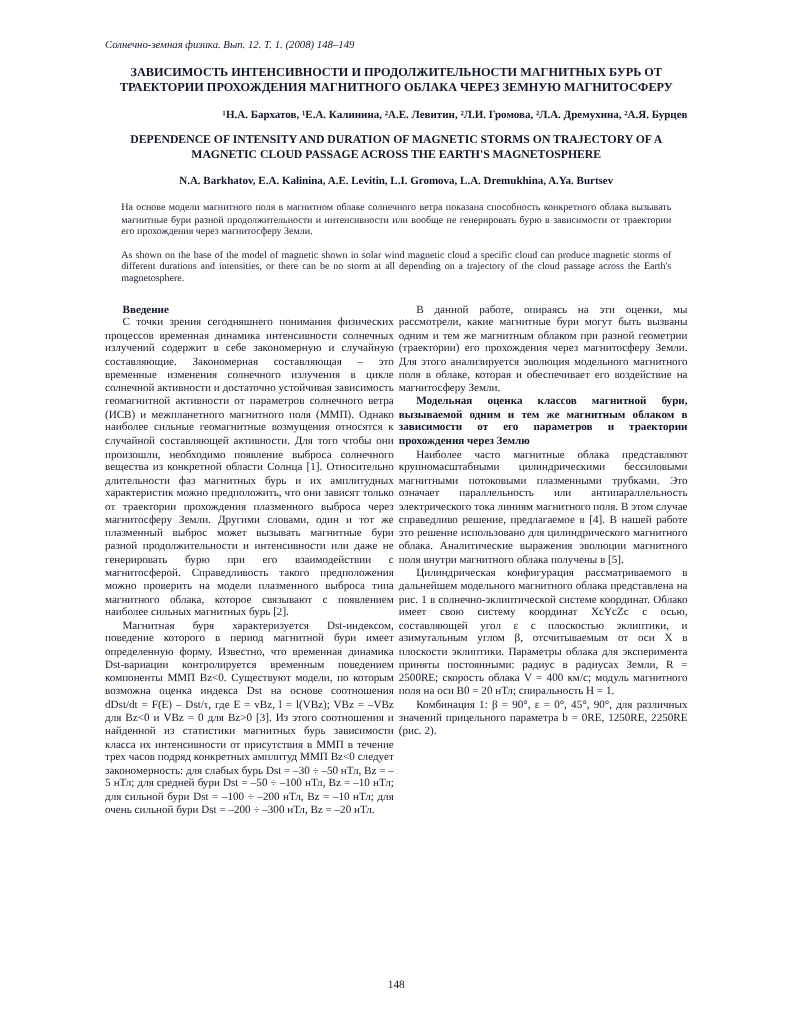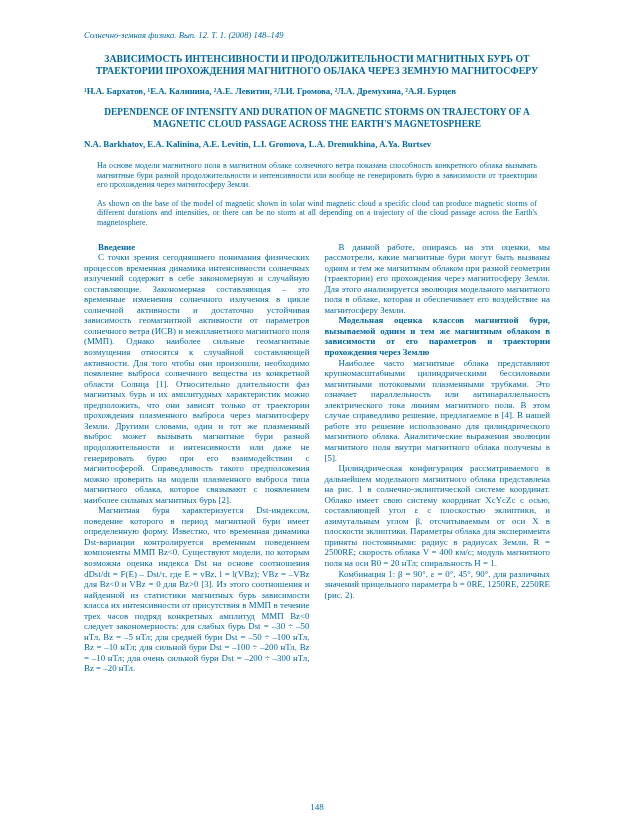--- a/index.html
+++ b/index.html
@@ -5,21 +5,21 @@
   html, body { margin: 0; padding: 0; background: #ffffff; }
   .page {
     position: relative;
     width: 634px;
     height: 820px;
     margin: 0 auto;
     background: #ffffff;
     box-sizing: border-box;
     padding: 30px 84px 0 84px;
     font-family: "Liberation Serif", serif;
-    color: #0369a1;
+    color: #0f172a;
     overflow: hidden;
   }
   .journal-header {
     font-style: italic;
     font-size: 8.6px;
     line-height: 10px;
   }
   .udk {
     margin-top: 16px;
     font-size: 9px;
@@ -27,63 +27,64 @@
   .title-ru {
     margin-top: 13px;
     text-align: center;
     font-weight: bold;
     font-size: 9.8px;
     line-height: 12px;
     padding: 0 10px;
   }
   .authors-ru {
     margin-top: 9px;
-    text-align: left;
+    text-align: right;
     font-weight: bold;
     font-size: 8.8px;
     line-height: 10px;
   }
   .title-en {
     margin-top: 11px;
     text-align: center;
     font-weight: bold;
     font-size: 9.4px;
     line-height: 11.5px;
     padding: 0 6px;
   }
   .authors-en {
     margin-top: 9px;
+    text-align: center;
     font-weight: bold;
     font-size: 8.8px;
     line-height: 10px;
   }
   .abstract {
     margin-top: 12px;
     padding: 0 13px;
     font-size: 8px;
     line-height: 9.6px;
     text-align: justify;
   }
   .abstract + .abstract { margin-top: 9px; }
   .body-columns {
     margin-top: 14px;
     display: flex;
-    gap: 15px;
+    gap: 4px;
     font-size: 8.9px;
     line-height: 10.55px;
     text-align: justify;
   }
   .col { flex: 1 1 0; min-width: 0; }
   .col p { margin: 0; text-indent: 14px; }
   .col p.bold { font-weight: bold; }
   .page-number {
     position: absolute;
     left: 0;
     right: 0;
-    bottom: 8px;
+    bottom: 28px;
     text-align: center;
     font-size: 9px;
   }
 </style>
 </head>
 <body>
 
 <div class="page">
 
   <div class="journal-header">Солнечно-земная физика. Вып. 12. Т. 1. (2008) 148–149</div>

